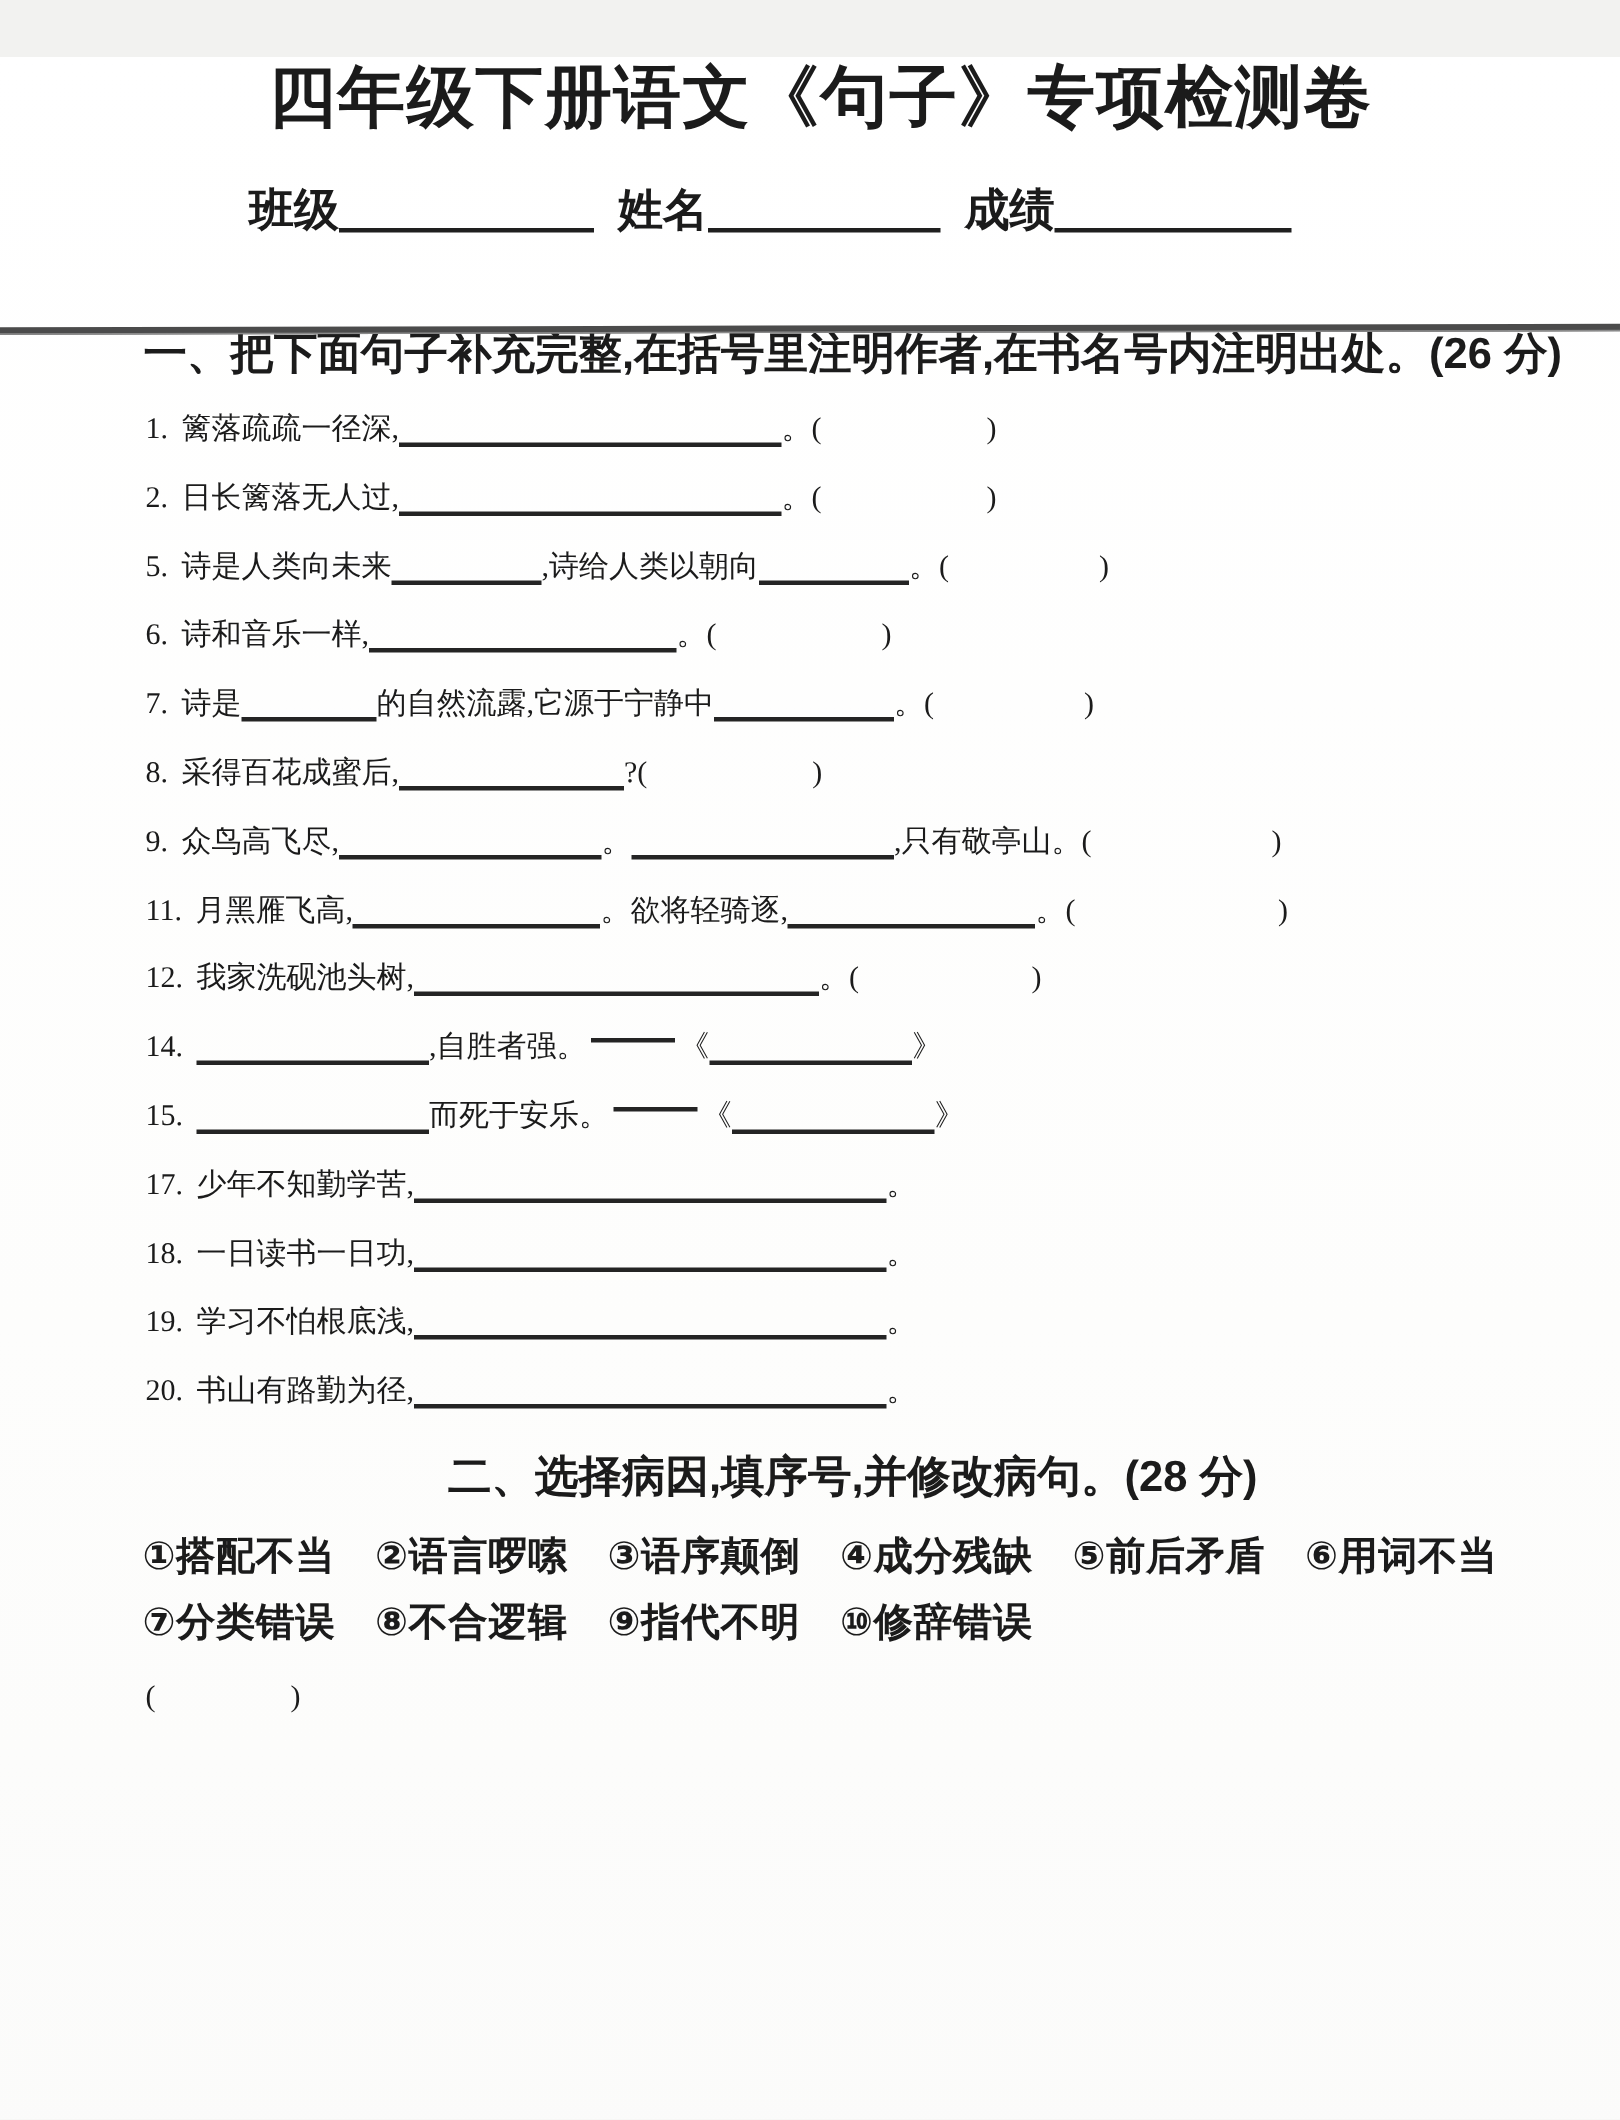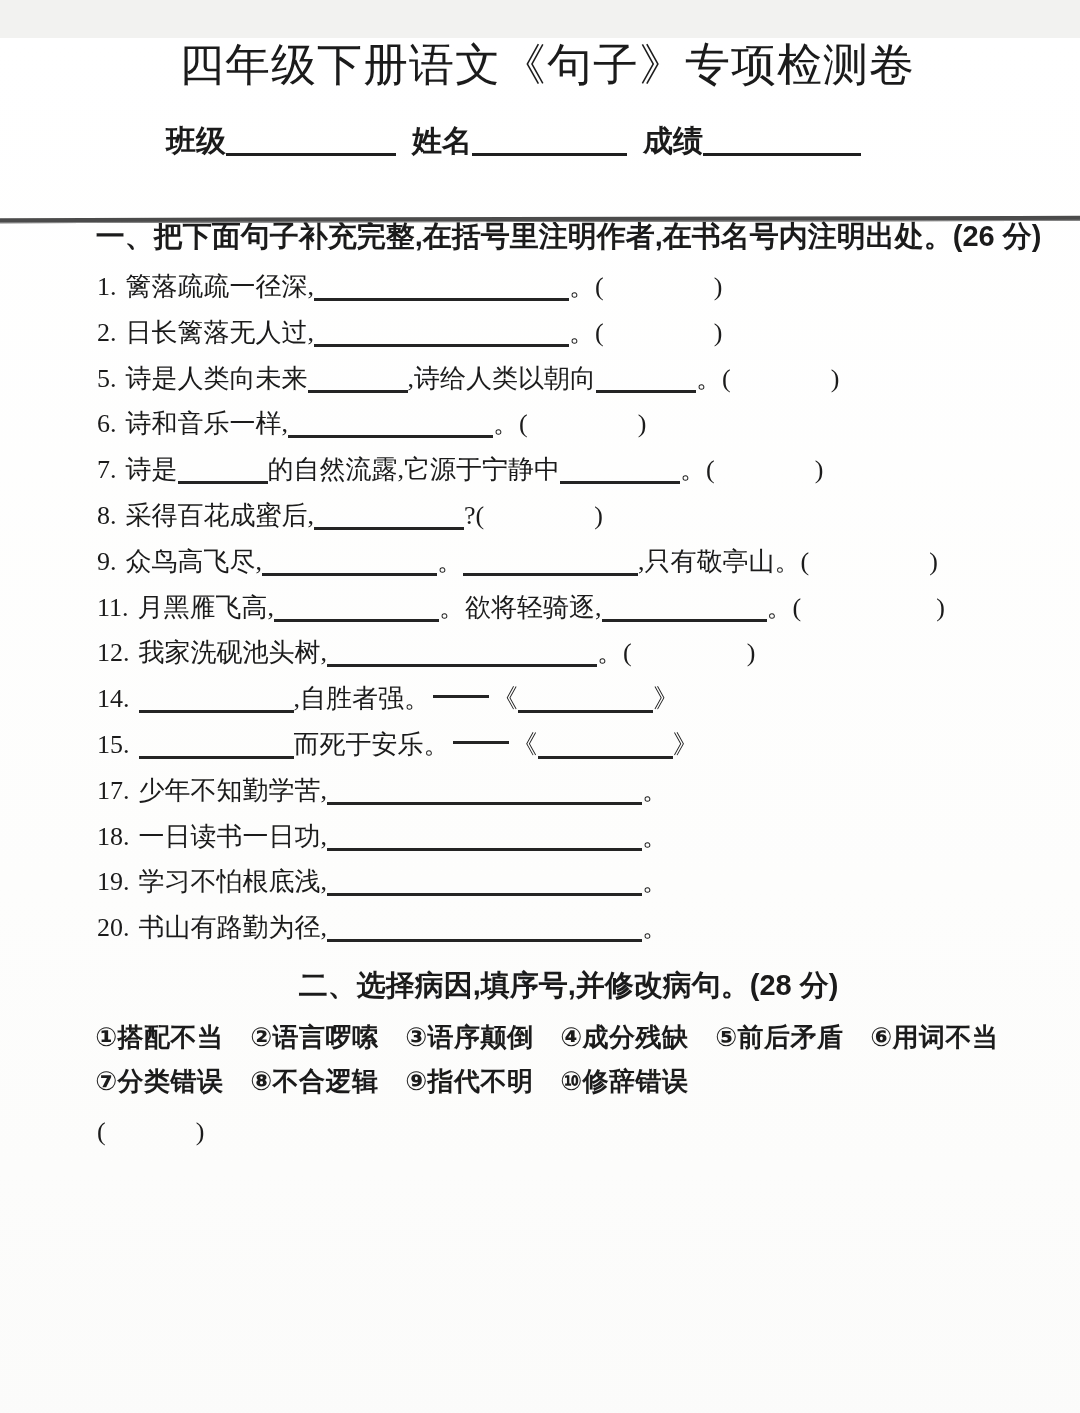--- a/index.html
+++ b/index.html
@@ -10,21 +10,21 @@
   }
   .page{
     position:relative;width:1080px;height:1413px;
     background:linear-gradient(180deg,#ffffff 0%,#fdfdfc 60%,#fbfbfa 100%);
     color:#1b1b1b;
   }
   
   .title{
     margin:38px 16px 0 30px;
     text-align:center;
-    font-size:45px;font-weight:400;letter-spacing:1px;
+    font-size:45px;font-weight:700;letter-spacing:1px;
     line-height:1.2;
   }
   .info-row{
     margin:28px 0 0 166px;
     font-size:30px;font-weight:700;line-height:42px;
     white-space:nowrap;
   }
   .info-field{margin-right:16px;}
   .info-blank{
     display:inline-block;height:0;
@@ -37,21 +37,21 @@
   }
   
   .s-heading{
     font-family:"Liberation Sans","DejaVu Sans",sans-serif;
     font-weight:700;font-size:29px;line-height:40px;
     margin-left:57px;white-space:nowrap;text-align:center;
   }
   .s-heading.s1{margin-top:54px;}
   .s-heading.s2{margin-top:14px;}
   
-  .qlist{margin-left:97px;font-size:26px;}
+  .qlist{margin-left:97px;font-size:20px;}
   .qlist.s1{margin-top:8px;}
   .qlist.s2{margin-top:6px;margin-right:50px;}
   .q{line-height:45.8px;height:45.8px;white-space:nowrap;}
   .q.split{display:flex;justify-content:space-between;align-items:baseline;}
   .qnum{margin-right:9px;}
   .bl{
     display:inline-block;height:0;
     border-bottom:3px solid #242424;vertical-align:-6px;
   }
   .par .gap{display:inline-block;height:0;}

